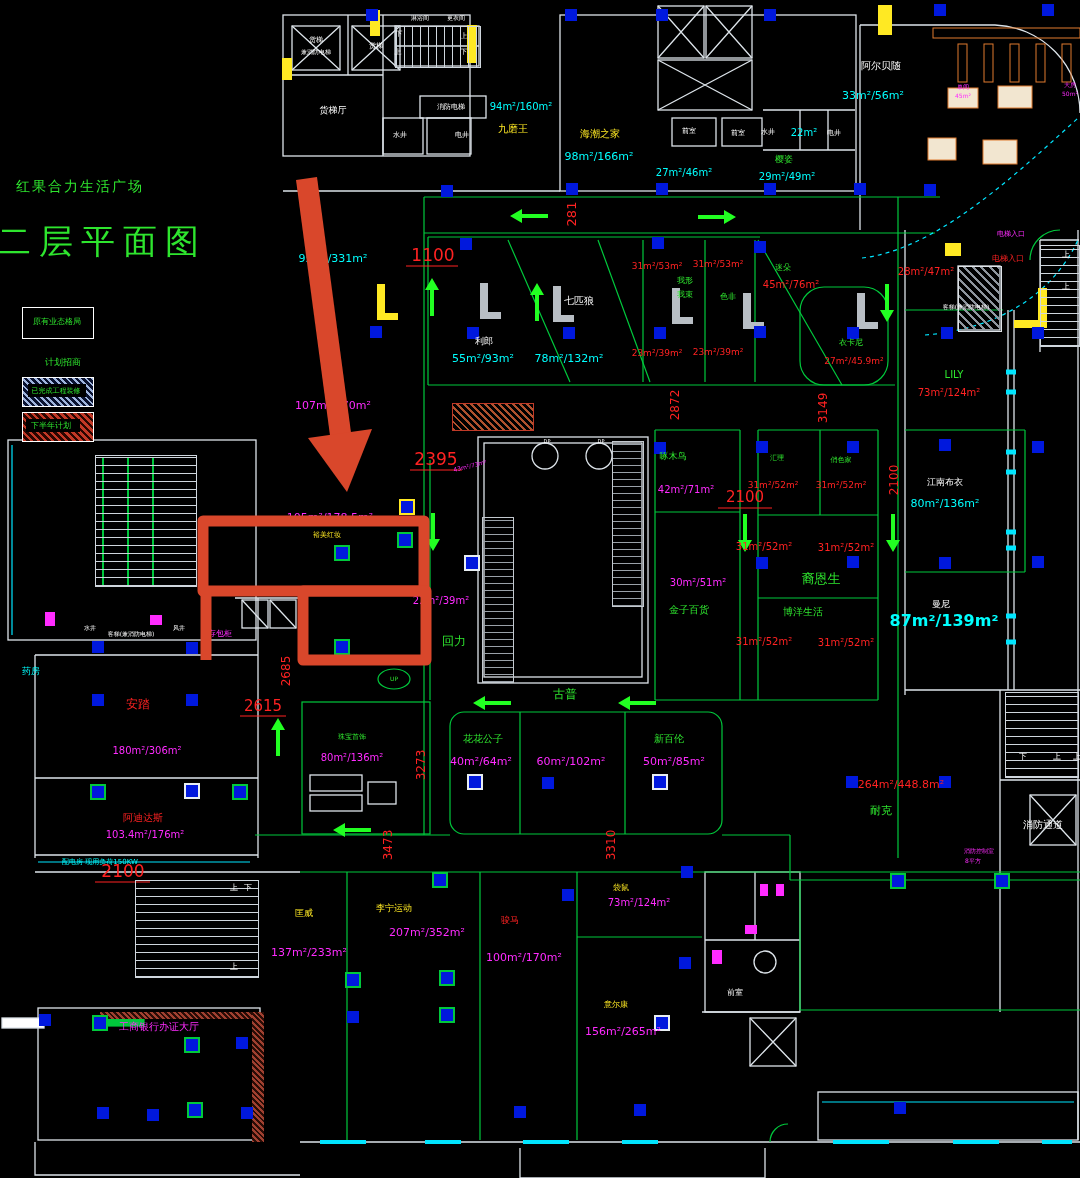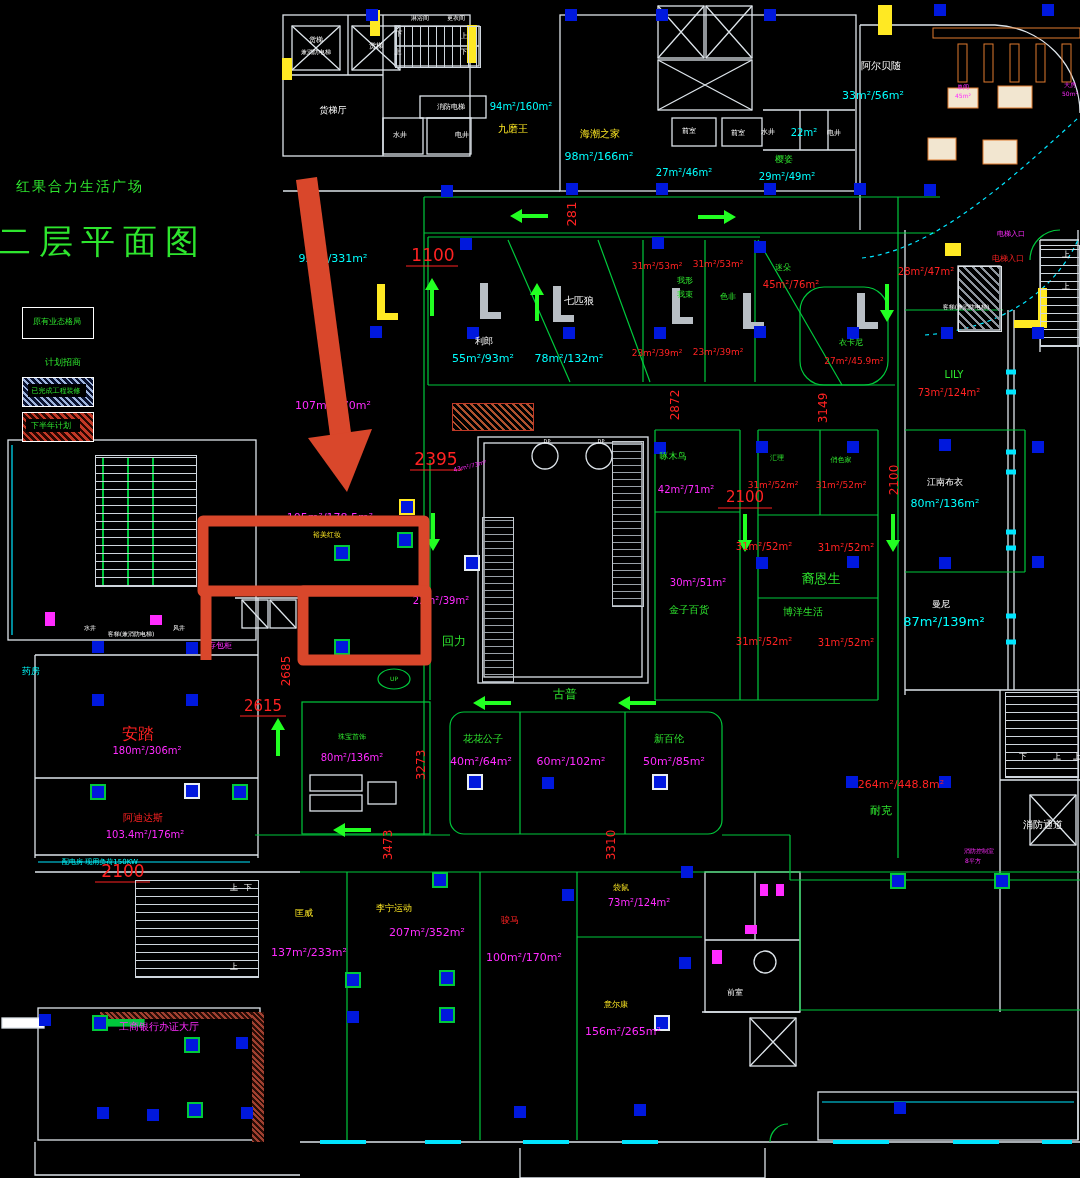--- a/index.html
+++ b/index.html
@@ -340,21 +340,21 @@
       <div class="lbl" style="left: 1008px; top: 259px; font-size: 8px; color: rgb(255, 34, 34); transform: translate(-50%, -50%);">电梯入口</div>
       <div class="lbl" style="left: 966px; top: 307px; font-size: 6px; color: rgb(255, 255, 255); transform: translate(-50%, -50%);">客梯(兼消防电梯)</div>
       <div class="lbl" style="left: 954px; top: 375px; font-size: 10px; color: rgb(46, 229, 46); transform: translate(-50%, -50%);">LILY</div>
       <div class="lbl" style="left: 949px; top: 393px; font-size: 10px; color: rgb(255, 34, 34); transform: translate(-50%, -50%);">73m²/124m²</div>
       <div class="lbl" style="left: 1066px; top: 255px; font-size: 8px; color: rgb(255, 255, 255); transform: translate(-50%, -50%);">上</div>
       <div class="lbl" style="left: 1066px; top: 287px; font-size: 8px; color: rgb(255, 255, 255); transform: translate(-50%, -50%);">上</div>
       <div class="lbl" style="left: 894px; top: 480px; font-size: 12px; color: rgb(255, 34, 34); transform: translate(-50%, -50%) rotate(-90deg);">2100</div>
       <div class="lbl" style="left: 945px; top: 482px; font-size: 9px; color: rgb(255, 255, 255); transform: translate(-50%, -50%);">江南布衣</div>
       <div class="lbl" style="left: 945px; top: 503px; font-size: 11px; color: rgb(0, 255, 255); transform: translate(-50%, -50%);">80m²/136m²</div>
       <div class="lbl" style="left: 941px; top: 604px; font-size: 9px; color: rgb(255, 255, 255); transform: translate(-50%, -50%);">曼尼</div>
-      <div class="lbl" style="left: 944px; top: 621px; font-size: 13px; color: rgb(0, 255, 255); transform: translate(-50%, -50%);">87m²/139m²</div>
+      <div class="lbl" style="left: 944px; top: 621px; font-size: 16px; color: rgb(0, 255, 255); transform: translate(-50%, -50%); font-weight: bold;">87m²/139m²</div>
       <div class="lbl" style="left: 330px; top: 517px; font-size: 11px; color: rgb(255, 43, 255); transform: translate(-50%, -50%);">105m²/178.5m²</div>
       <div class="lbl" style="left: 327px; top: 535px; font-size: 7px; color: rgb(255, 233, 35); transform: translate(-50%, -50%);">裕美红妆</div>
       <div class="lbl" style="left: 441px; top: 601px; font-size: 10px; color: rgb(255, 43, 255); transform: translate(-50%, -50%);">23m²/39m²</div>
       <div class="lbl" style="left: 454px; top: 641px; font-size: 12px; color: rgb(46, 229, 46); transform: translate(-50%, -50%);">回力</div>
       <div class="lbl" style="left: 333px; top: 258px; font-size: 11px; color: rgb(0, 255, 255); transform: translate(-50%, -50%);">95m²/331m²</div>
       <div class="lbl" style="left: 333px; top: 405px; font-size: 11px; color: rgb(255, 43, 255); transform: translate(-50%, -50%);">107m²/170m²</div>
       <div class="lbl" style="left: 547px; top: 441px; font-size: 5px; color: rgb(255, 255, 255); transform: translate(-50%, -50%);">DP</div>
       <div class="lbl" style="left: 601px; top: 441px; font-size: 5px; color: rgb(255, 255, 255); transform: translate(-50%, -50%);">DP</div>
       <div class="lbl" style="left: 673px; top: 456px; font-size: 9px; color: rgb(46, 229, 46); transform: translate(-50%, -50%);">啄木鸟</div>
       <div class="lbl" style="left: 686px; top: 490px; font-size: 10px; color: rgb(255, 43, 255); transform: translate(-50%, -50%);">42m²/71m²</div>
@@ -366,36 +366,36 @@
       <div class="lbl" style="left: 764px; top: 547px; font-size: 10px; color: rgb(255, 34, 34); transform: translate(-50%, -50%);">31m²/52m²</div>
       <div class="lbl" style="left: 846px; top: 548px; font-size: 10px; color: rgb(255, 34, 34); transform: translate(-50%, -50%);">31m²/52m²</div>
       <div class="lbl" style="left: 821px; top: 578px; font-size: 13px; color: rgb(46, 229, 46); transform: translate(-50%, -50%);">裔恩生</div>
       <div class="lbl" style="left: 803px; top: 612px; font-size: 10px; color: rgb(46, 229, 46); transform: translate(-50%, -50%);">博洋生活</div>
       <div class="lbl" style="left: 698px; top: 583px; font-size: 10px; color: rgb(255, 43, 255); transform: translate(-50%, -50%);">30m²/51m²</div>
       <div class="lbl" style="left: 689px; top: 610px; font-size: 10px; color: rgb(46, 229, 46); transform: translate(-50%, -50%);">金子百货</div>
       <div class="lbl" style="left: 764px; top: 642px; font-size: 10px; color: rgb(255, 34, 34); transform: translate(-50%, -50%);">31m²/52m²</div>
       <div class="lbl" style="left: 846px; top: 643px; font-size: 10px; color: rgb(255, 34, 34); transform: translate(-50%, -50%);">31m²/52m²</div>
       <div class="lbl" style="left: 286px; top: 671px; font-size: 12px; color: rgb(255, 34, 34); transform: translate(-50%, -50%) rotate(-90deg);">2685</div>
       <div class="lbl" style="left: 263px; top: 706px; font-size: 15px; color: rgb(255, 34, 34); transform: translate(-50%, -50%);">2615</div>
-      <div class="lbl" style="left: 220px; top: 634px; font-size: 8px; color: rgb(255, 43, 255); transform: translate(-50%, -50%); margin-top: 12px;">存包柜</div>
+      <div class="lbl" style="left: 220px; top: 634px; font-size: 8px; color: rgb(255, 43, 255); transform: translate(-50%, -50%);">存包柜</div>
       <div class="lbl" style="left: 90px; top: 628px; font-size: 6px; color: rgb(255, 255, 255); transform: translate(-50%, -50%);">水井</div>
       <div class="lbl" style="left: 131px; top: 634px; font-size: 6px; color: rgb(255, 255, 255); transform: translate(-50%, -50%);">客梯(兼消防电梯)</div>
       <div class="lbl" style="left: 179px; top: 628px; font-size: 6px; color: rgb(255, 255, 255); transform: translate(-50%, -50%);">风井</div>
       <div class="lbl" style="left: 352px; top: 737px; font-size: 7px; color: rgb(46, 229, 46); transform: translate(-50%, -50%);">珠宝首饰</div>
       <div class="lbl" style="left: 352px; top: 758px; font-size: 10px; color: rgb(255, 43, 255); transform: translate(-50%, -50%);">80m²/136m²</div>
       <div class="lbl" style="left: 483px; top: 739px; font-size: 10px; color: rgb(46, 229, 46); transform: translate(-50%, -50%);">花花公子</div>
       <div class="lbl" style="left: 481px; top: 761px; font-size: 11px; color: rgb(255, 43, 255); transform: translate(-50%, -50%);">40m²/64m²</div>
       <div class="lbl" style="left: 565px; top: 694px; font-size: 12px; color: rgb(46, 229, 46); transform: translate(-50%, -50%);">古普</div>
       <div class="lbl" style="left: 571px; top: 761px; font-size: 11px; color: rgb(255, 43, 255); transform: translate(-50%, -50%);">60m²/102m²</div>
       <div class="lbl" style="left: 669px; top: 739px; font-size: 10px; color: rgb(46, 229, 46); transform: translate(-50%, -50%);">新百伦</div>
       <div class="lbl" style="left: 674px; top: 761px; font-size: 11px; color: rgb(255, 43, 255); transform: translate(-50%, -50%);">50m²/85m²</div>
       <div class="lbl" style="left: 421px; top: 765px; font-size: 12px; color: rgb(255, 34, 34); transform: translate(-50%, -50%) rotate(-90deg);">3273</div>
       <div class="lbl" style="left: 388px; top: 845px; font-size: 12px; color: rgb(255, 34, 34); transform: translate(-50%, -50%) rotate(-90deg);">3473</div>
       <div class="lbl" style="left: 611px; top: 845px; font-size: 12px; color: rgb(255, 34, 34); transform: translate(-50%, -50%) rotate(-90deg);">3310</div>
-      <div class="lbl" style="left: 138px; top: 734px; font-size: 16px; color: rgb(255, 34, 34); transform: translate(-50%, -50%);">安踏</div>
+      <div class="lbl" style="left: 138px; top: 704px; font-size: 12px; color: rgb(255, 34, 34); transform: translate(-50%, -50%);">安踏</div>
       <div class="lbl" style="left: 147px; top: 751px; font-size: 10px; color: rgb(255, 43, 255); transform: translate(-50%, -50%);">180m²/306m²</div>
       <div class="lbl" style="left: 143px; top: 818px; font-size: 10px; color: rgb(255, 34, 34); transform: translate(-50%, -50%);">阿迪达斯</div>
       <div class="lbl" style="left: 145px; top: 835px; font-size: 10px; color: rgb(255, 43, 255); transform: translate(-50%, -50%);">103.4m²/176m²</div>
       <div class="lbl" style="left: 31px; top: 671px; font-size: 9px; color: rgb(0, 255, 255); transform: translate(-50%, -50%);">药房</div>
       <div class="lbl" style="left: 100px; top: 862px; font-size: 7px; color: rgb(0, 255, 255); transform: translate(-50%, -50%);">配电房 现用负荷150KW</div>
       <div class="lbl" style="left: 123px; top: 871px; font-size: 17px; color: rgb(255, 34, 34); transform: translate(-50%, -50%);">2100</div>
       <div class="lbl" style="left: 881px; top: 810px; font-size: 11px; color: rgb(46, 229, 46); transform: translate(-50%, -50%);">耐克</div>
       <div class="lbl" style="left: 901px; top: 784px; font-size: 11px; color: rgb(255, 34, 34); transform: translate(-50%, -50%);">264m²/448.8m²</div>
       <div class="lbl" style="left: 1043px; top: 825px; font-size: 10px; color: rgb(255, 255, 255); transform: translate(-50%, -50%);">消防通道</div>
       <div class="lbl" style="left: 979px; top: 851px; font-size: 6px; color: rgb(255, 43, 255); transform: translate(-50%, -50%);">消防控制室</div>

